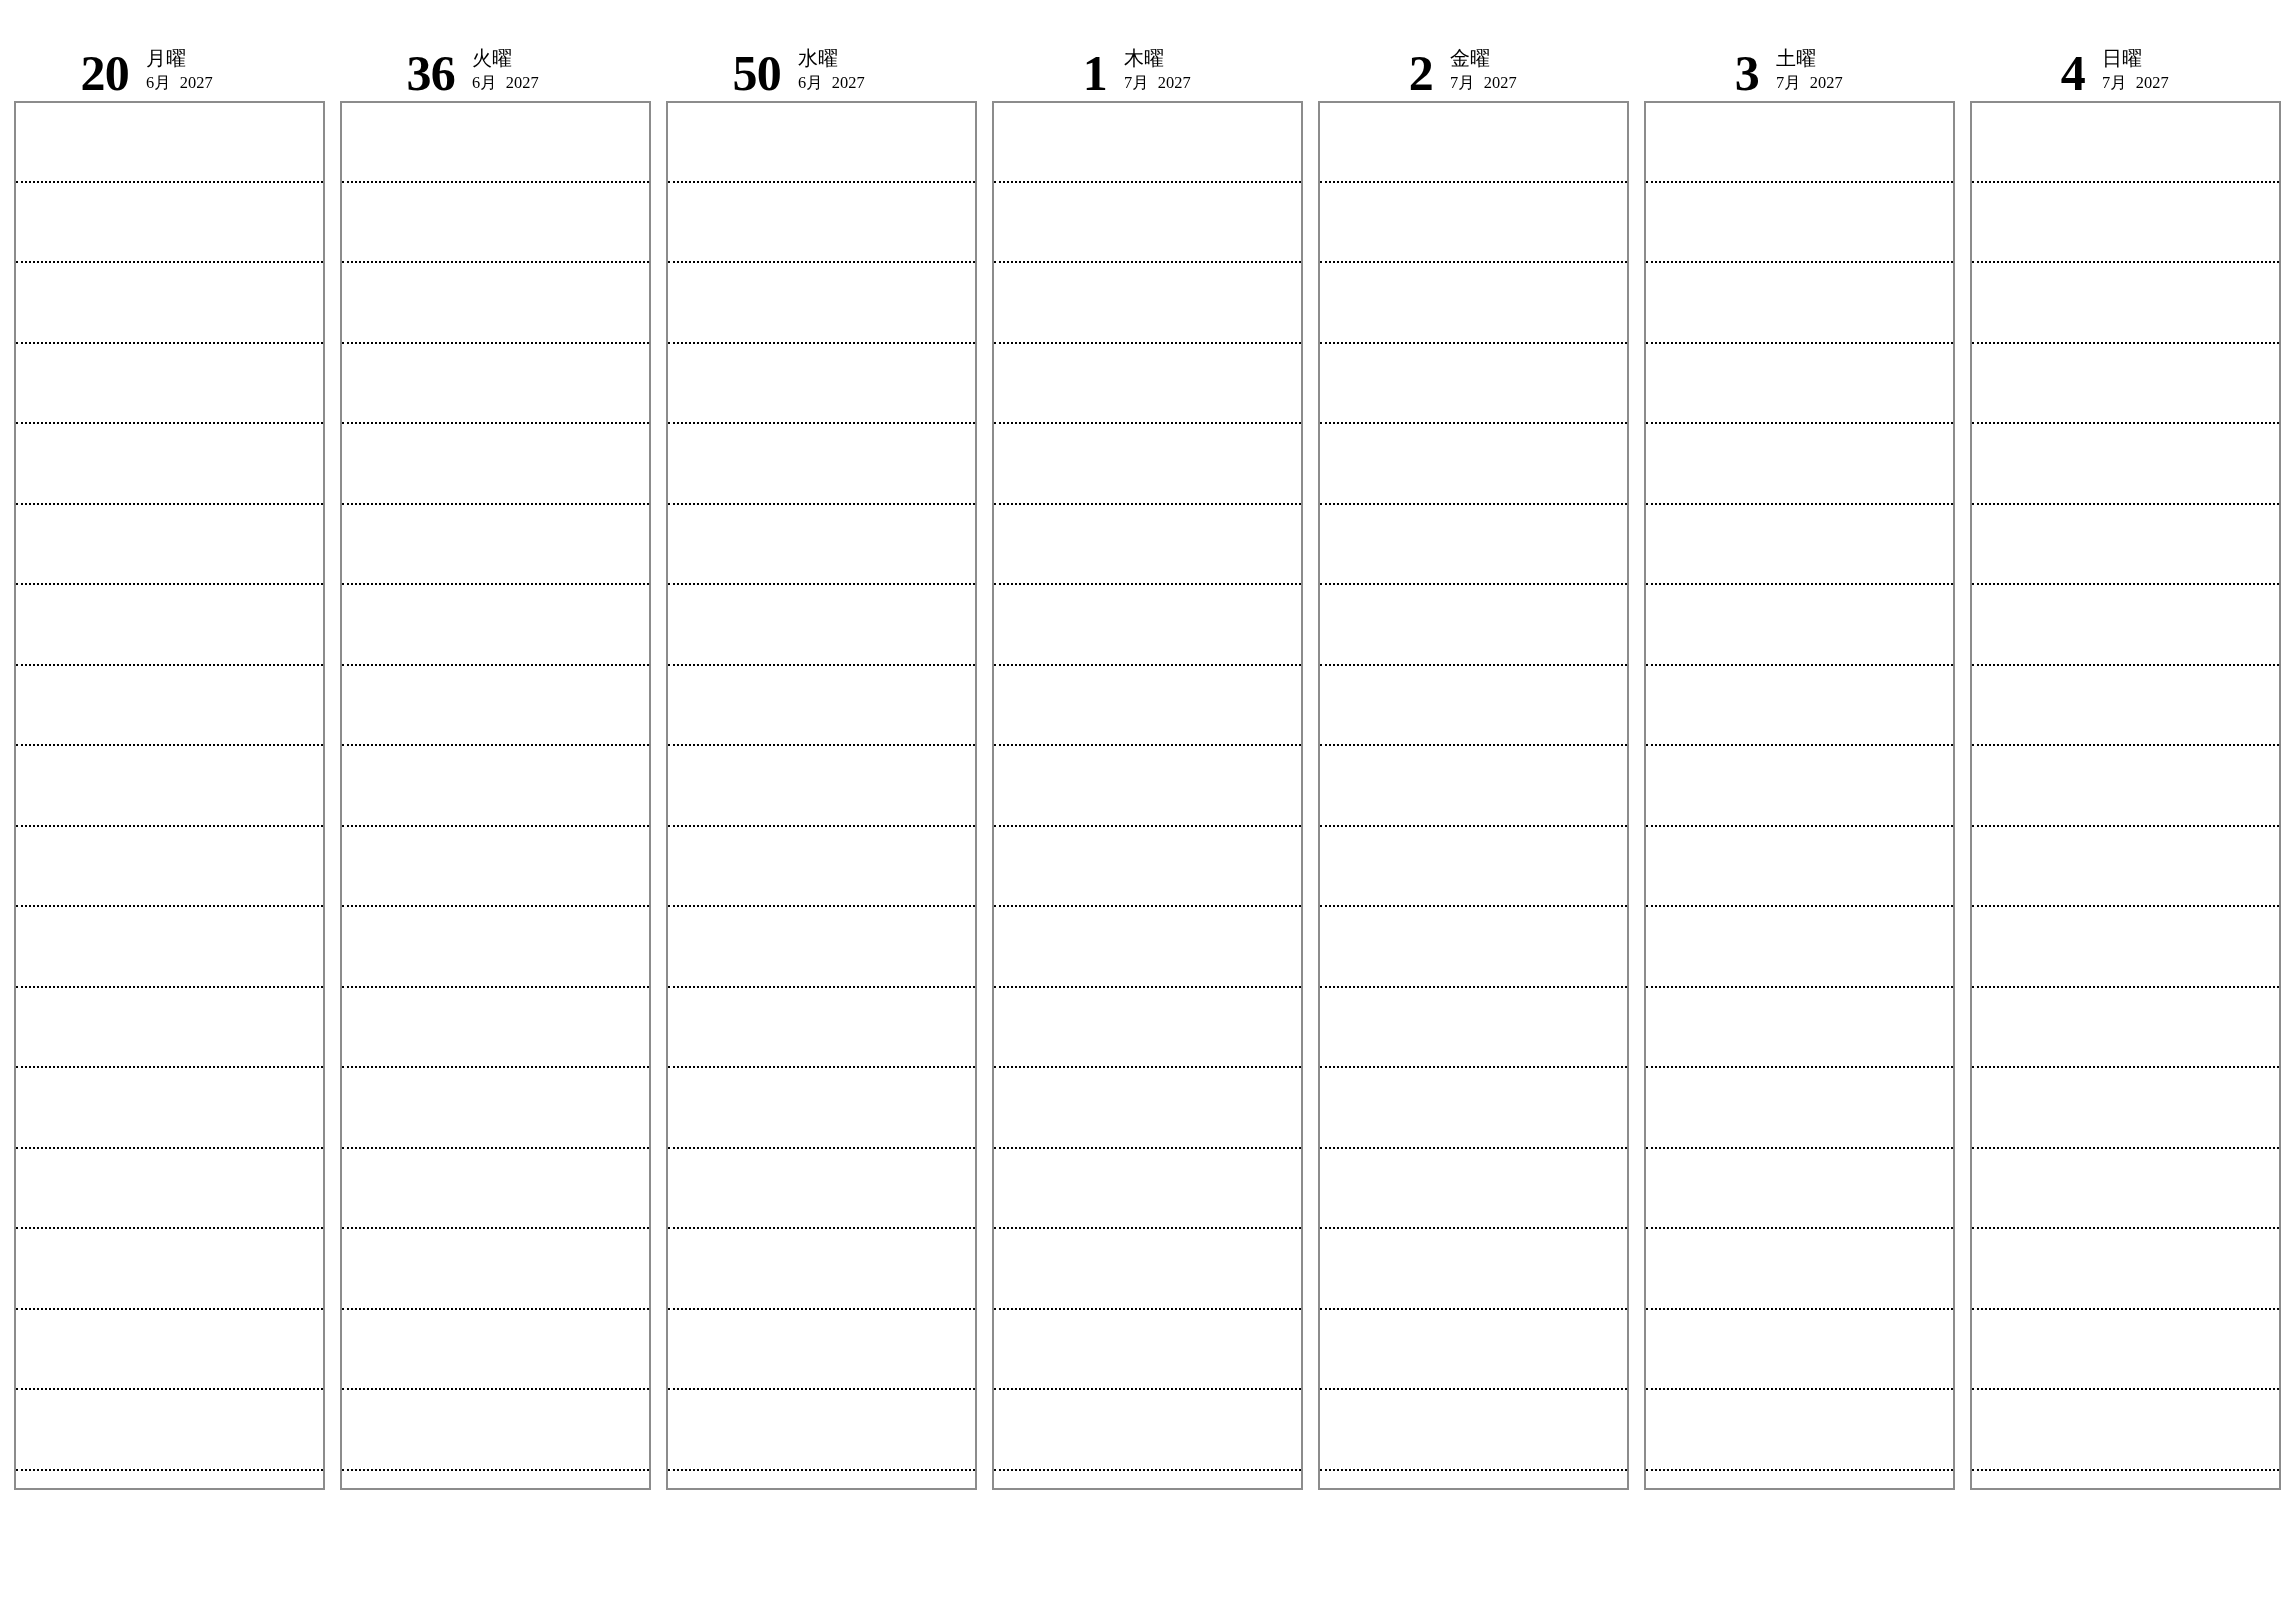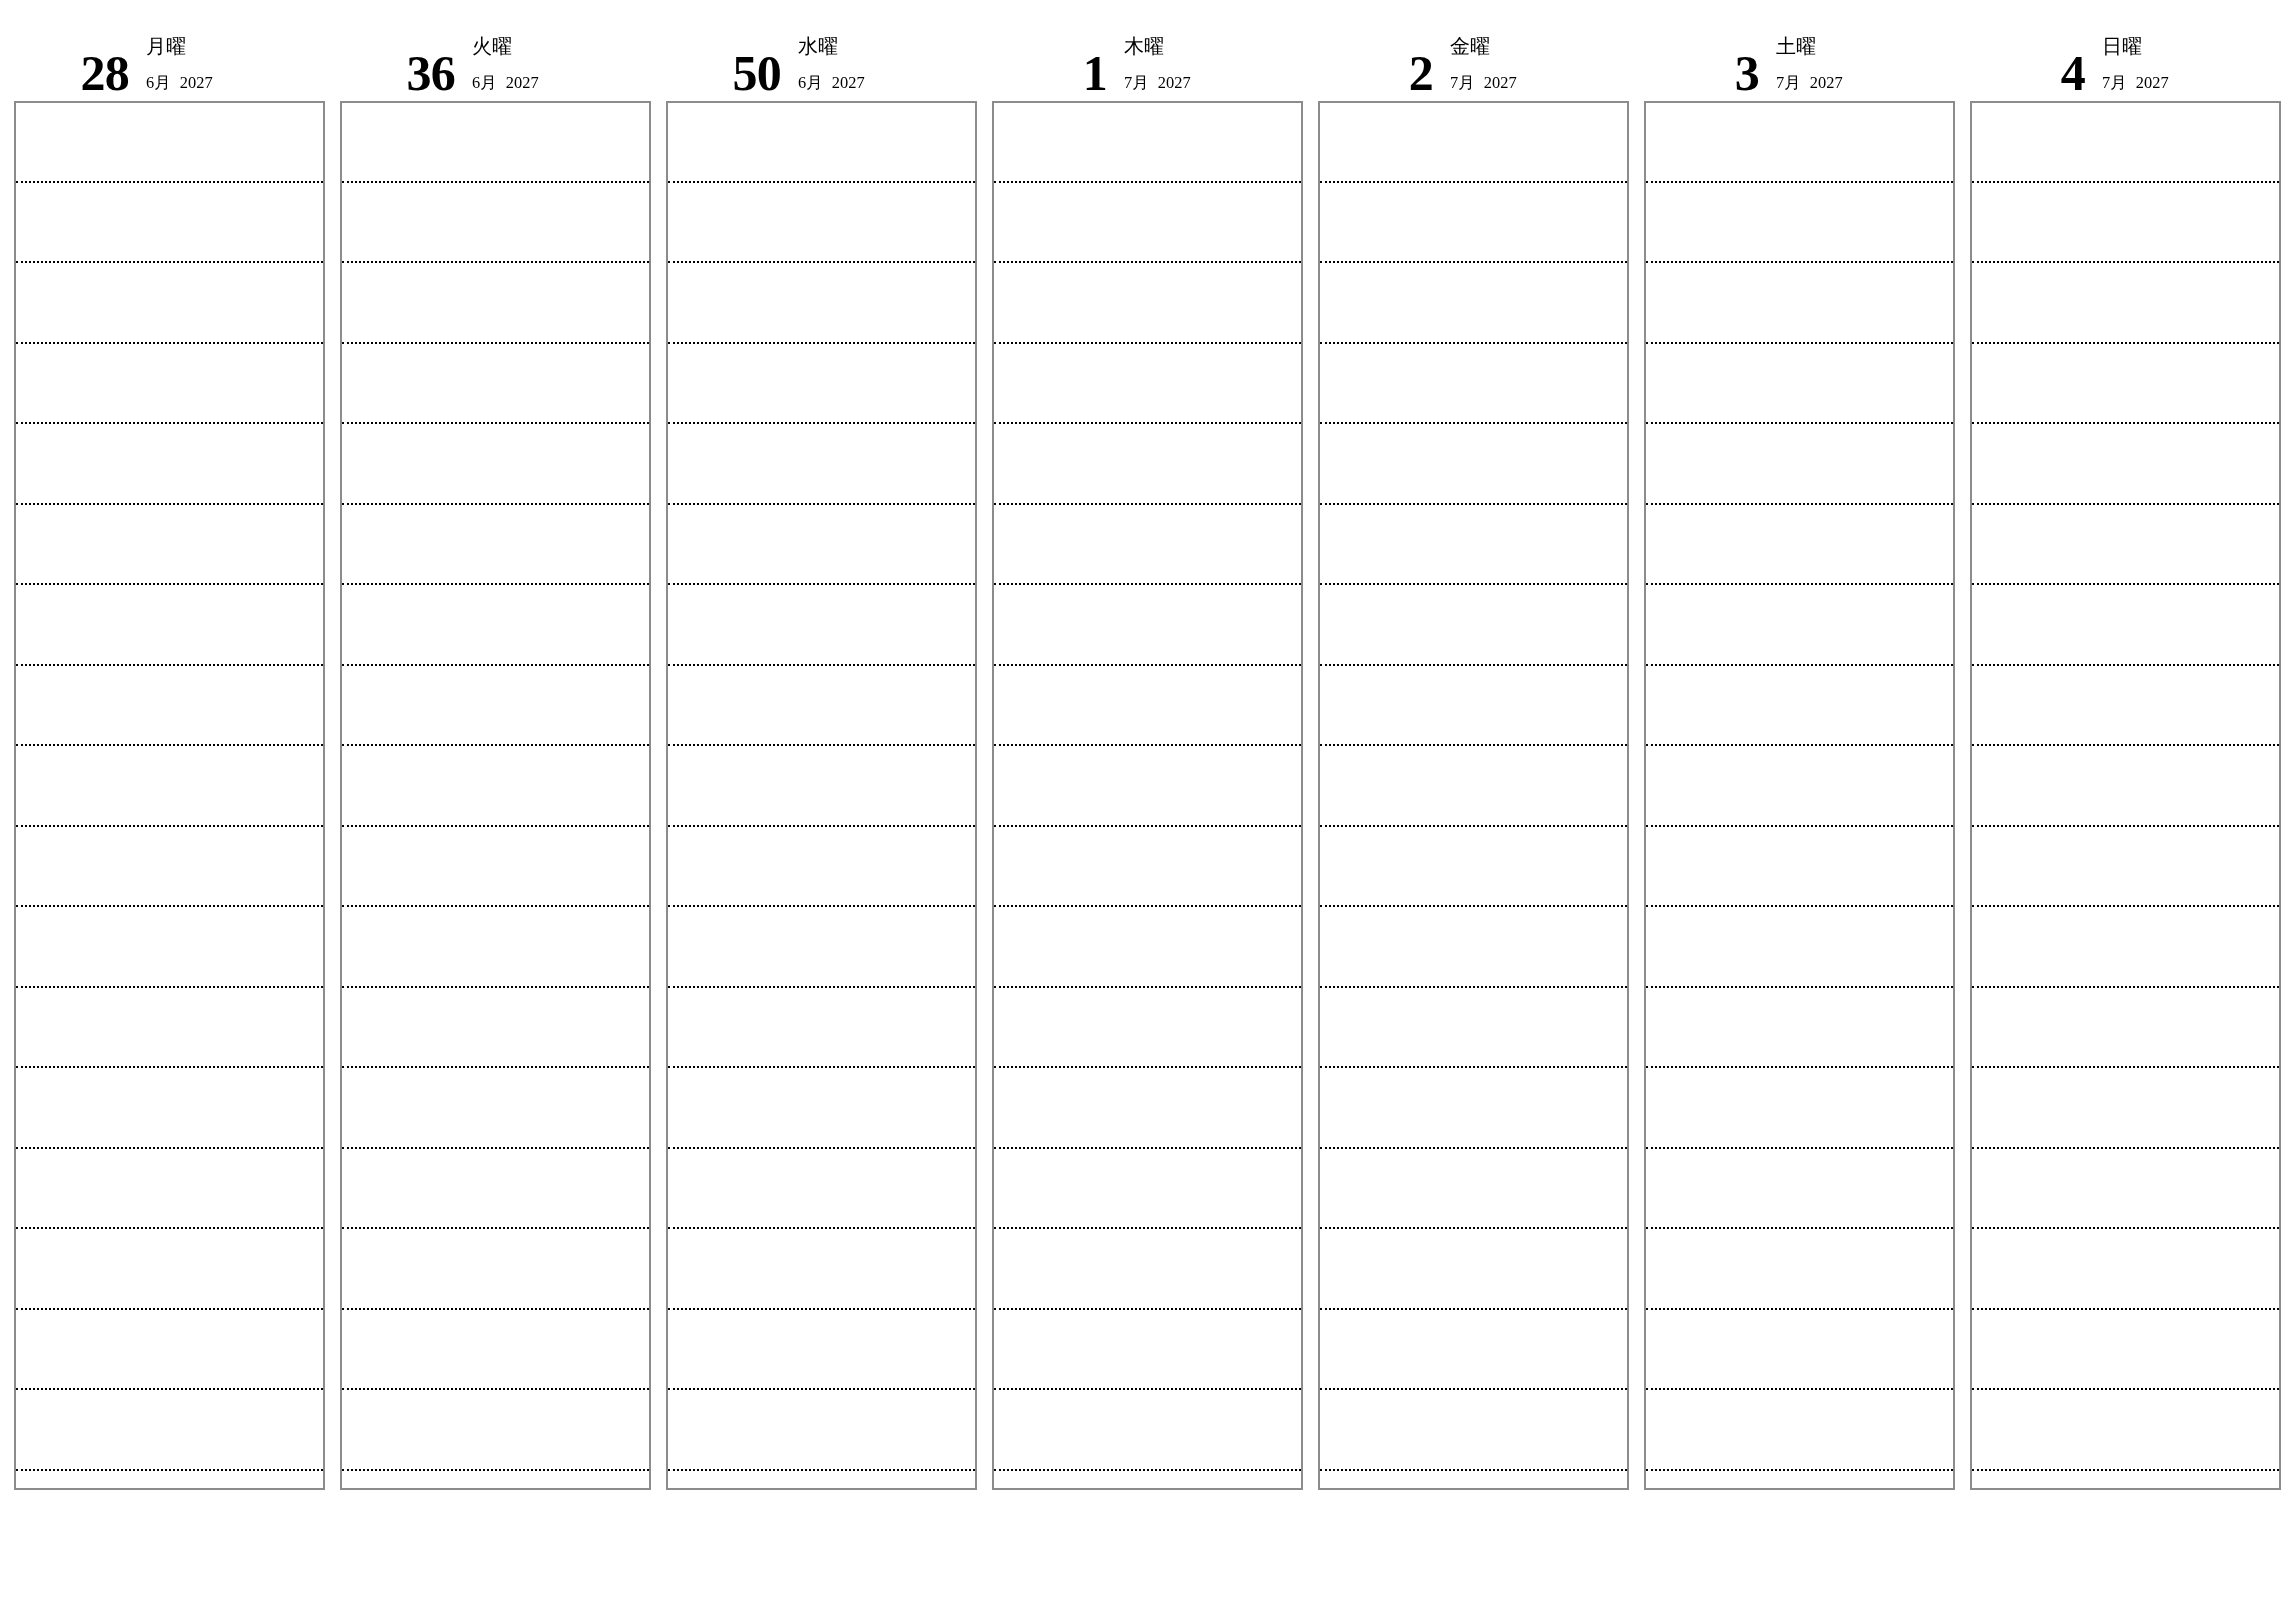--- a/index.html
+++ b/index.html
@@ -74,21 +74,21 @@
     line-height: 1.12;
     color: #000000;
     white-space: nowrap;
   }
 
   .month-year {
     font-size: 16.4px;
     line-height: 1.25;
     color: #000000;
     white-space: nowrap;
-    margin-top: 15px;
+    margin-top: 3px;
   }
   .month-year .my-month { letter-spacing: 0px; }
   .month-year .my-year  { margin-left: 9.2px; }
 
   
   .day-box {
     position: relative;
     height: 1389px;
     border: 2.6px solid #8c8c8c;
     box-sizing: border-box;
@@ -113,21 +113,21 @@
   }
 </style>
 </head>
 <body>
 
 <div class="planner">
   <div class="week-row">
 
     <div class="day-column">
       <div class="day-header">
-        <div class="day-number">28</div>
+        <div class="day-number">20</div>
         <div class="day-labels">
           <div class="weekday-name">月曜</div>
           <div class="month-year"><span class="my-month">6月</span><span class="my-year">2027</span></div>
         </div>
       </div>
       <div class="day-box">
         <div class="rule-lines">
             <div class="rule-line" style="top: 78px;"></div>
             <div class="rule-line" style="top: 158px;"></div>
             <div class="rule-line" style="top: 239px;"></div>

